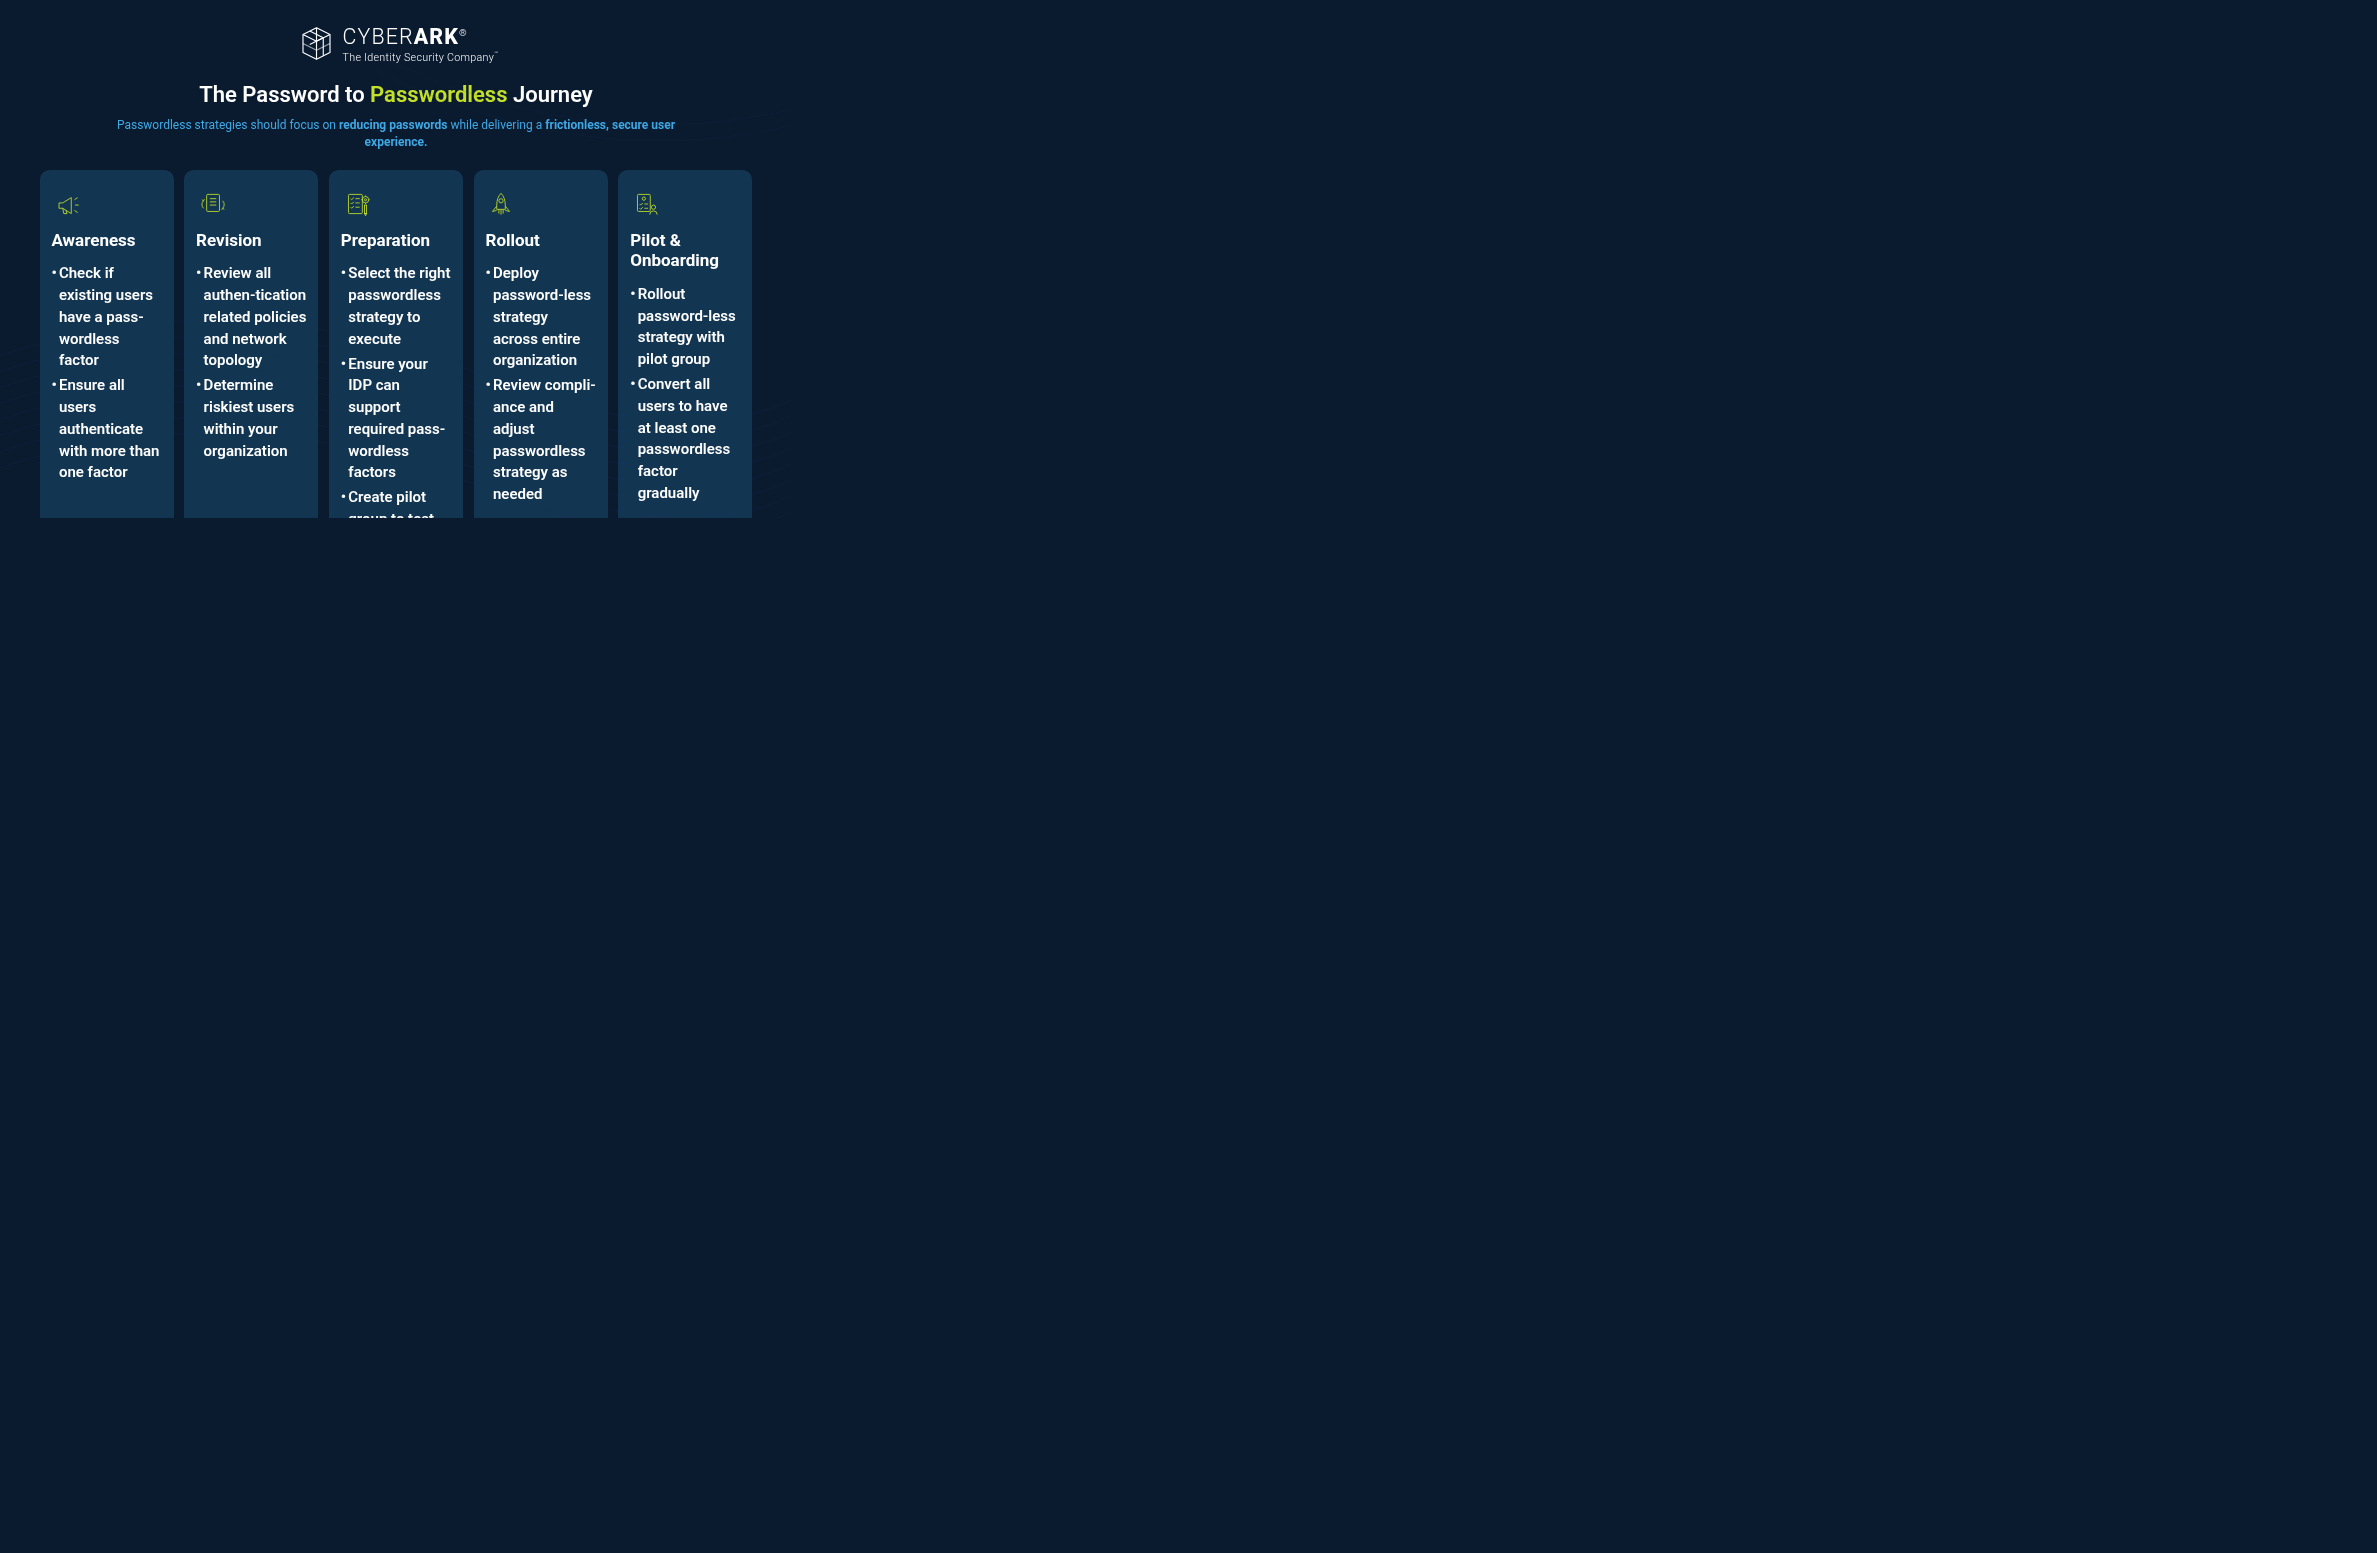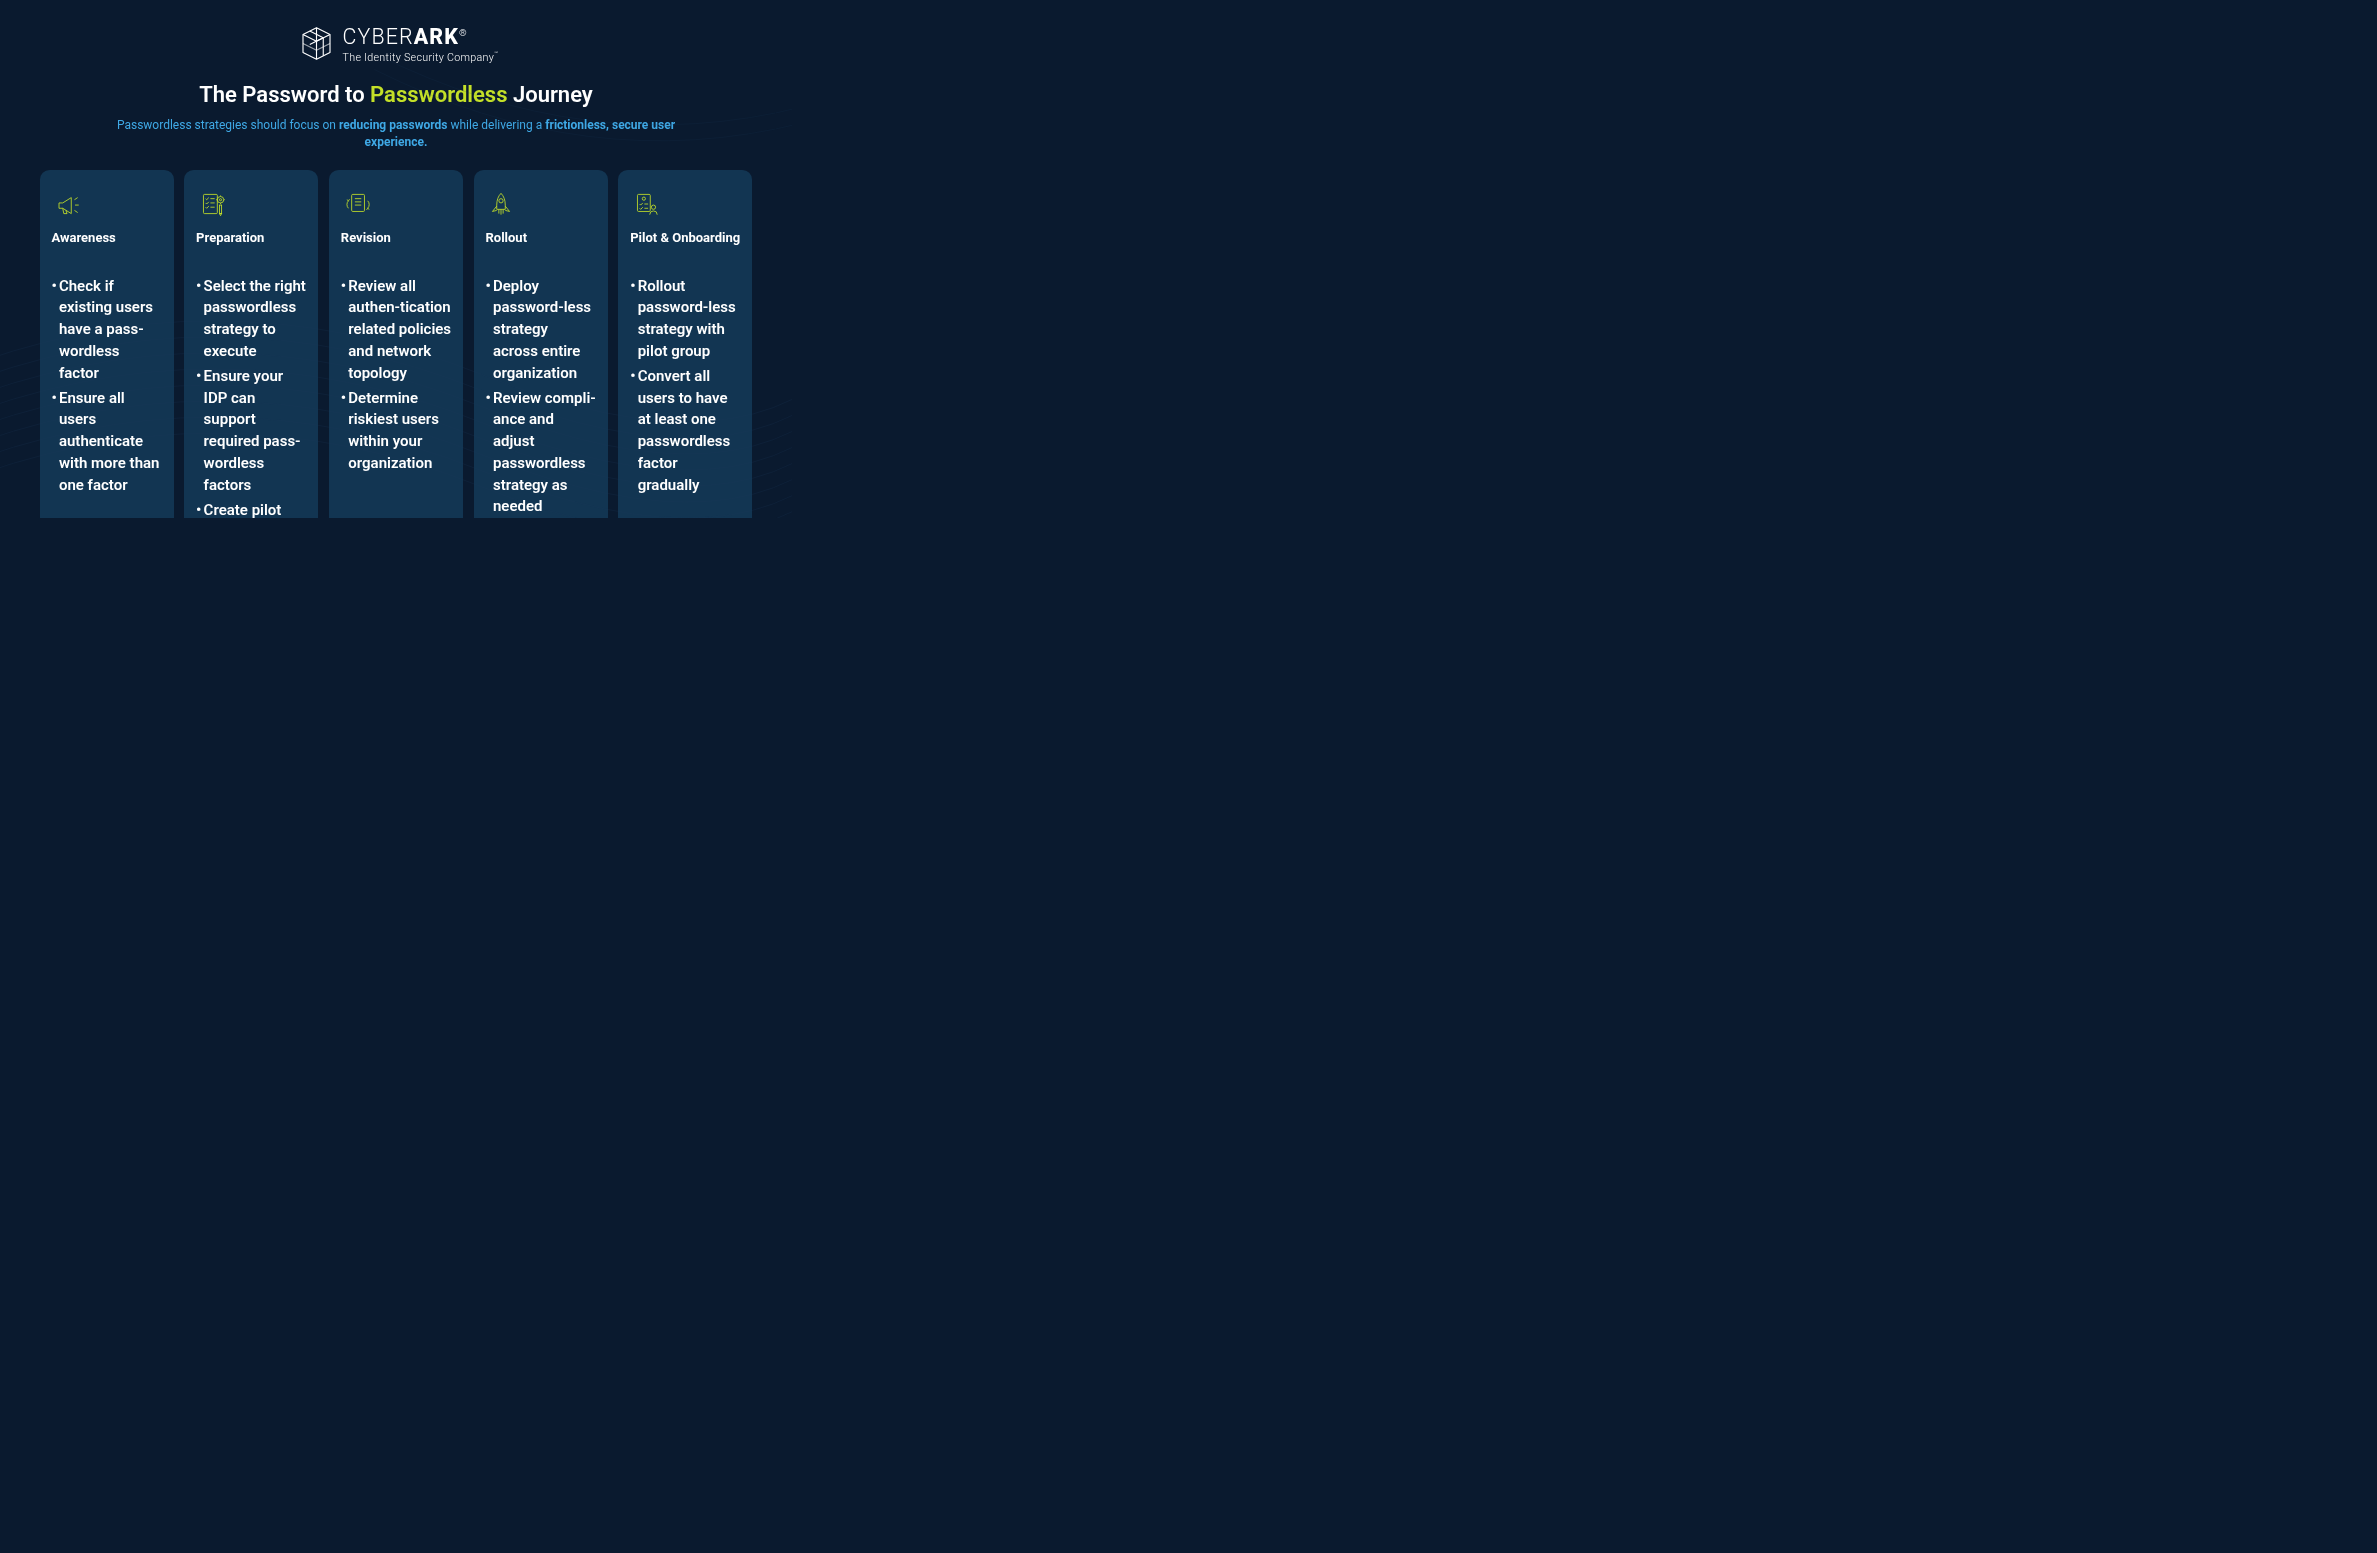--- a/index.html
+++ b/index.html
@@ -74,23 +74,23 @@
     min-height: 305px;
   }
   .card-icon {
     height: 37px;
     display: flex;
     align-items: center;
     margin-bottom: 7.5px;
   }
   .card-icon svg { stroke: #c4e028; fill: none; stroke-width: 1.6; }
   .card-title {
-    font-size: 13px;
+    font-size: 17px;
     font-weight: 700;
-    margin-bottom: 30px;
+    margin-bottom: 13px;
     line-height: 1.2;
   }
   .bullets { list-style: none; }
   .bullets li {
     font-size: 15px;
     font-weight: 600;
     line-height: 1.45;
     padding-left: 7.5px;
     position: relative;
     margin-bottom: 3.2px;
@@ -158,20 +158,40 @@
         <path d="M 22 38 L 24 48 L 30 48 L 28 42"></path>
         <path d="M 44 22 L 50 18"></path>
         <path d="M 45 32 L 52 32"></path>
         <path d="M 44 42 L 50 46"></path>
       </svg>
     </div>
     <h3 class="card-title">Awareness</h3>
     <ul class="bullets">
       <li>Check if existing users have a pass-wordless factor</li>
       <li>Ensure all users authenticate with more than one factor</li>
+    </ul>
+  </div>
+
+  <div class="card">
+    <div class="card-icon">
+      <svg width="32" height="32" viewBox="0 0 60 60">
+        <rect x="20" y="12" width="24" height="32" rx="2"></rect>
+        <line x1="26" y1="20" x2="38" y2="20"></line>
+        <line x1="26" y1="26" x2="38" y2="26"></line>
+        <line x1="26" y1="32" x2="38" y2="32"></line>
+        <path d="M 14 24 A 10 10 0 0 0 14 38"></path>
+        <polyline points="11,22 14,24 16,21"></polyline>
+        <path d="M 50 38 A 10 10 0 0 0 50 24"></path>
+        <polyline points="53,40 50,38 48,41"></polyline>
+      </svg>
+    </div>
+    <h3 class="card-title">Revision</h3>
+    <ul class="bullets">
+      <li>Review all authen-tication related policies and network topology</li>
+      <li>Determine riskiest users within your organization</li>
     </ul>
   </div>
 
   <div class="card">
     <div class="card-icon">
       <svg width="32" height="32" viewBox="0 0 60 60">
         <rect x="14" y="12" width="26" height="36" rx="2"></rect>
         <polyline points="18,20 20,22 24,18"></polyline>
         <polyline points="18,28 20,30 24,26"></polyline>
         <polyline points="18,36 20,38 24,34"></polyline>
@@ -192,40 +212,20 @@
     <ul class="bullets">
       <li>Select the right passwordless strategy to execute</li>
       <li>Ensure your IDP can support required pass-wordless factors</li>
       <li>Create pilot group to test password-less authentication</li>
     </ul>
   </div>
 
   <div class="card">
     <div class="card-icon">
       <svg width="32" height="32" viewBox="0 0 60 60">
-        <rect x="20" y="12" width="24" height="32" rx="2"></rect>
-        <line x1="26" y1="20" x2="38" y2="20"></line>
-        <line x1="26" y1="26" x2="38" y2="26"></line>
-        <line x1="26" y1="32" x2="38" y2="32"></line>
-        <path d="M 14 24 A 10 10 0 0 0 14 38"></path>
-        <polyline points="11,22 14,24 16,21"></polyline>
-        <path d="M 50 38 A 10 10 0 0 0 50 24"></path>
-        <polyline points="53,40 50,38 48,41"></polyline>
-      </svg>
-    </div>
-    <h3 class="card-title">Revision</h3>
-    <ul class="bullets">
-      <li>Review all authen-tication related policies and network topology</li>
-      <li>Determine riskiest users within your organization</li>
-    </ul>
-  </div>
-
-  <div class="card">
-    <div class="card-icon">
-      <svg width="32" height="32" viewBox="0 0 60 60">
         <path d="M 30 10 Q 22 18 22 32 L 22 40 L 38 40 L 38 32 Q 38 18 30 10 Z"></path>
         <circle cx="30" cy="24" r="4"></circle>
         <path d="M 22 34 L 14 44 L 22 42"></path>
         <path d="M 38 34 L 46 44 L 38 42"></path>
         <path d="M 26 40 L 26 48"></path>
         <path d="M 30 40 L 30 50"></path>
         <path d="M 34 40 L 34 48"></path>
       </svg>
     </div>
     <h3 class="card-title">Rollout</h3>

